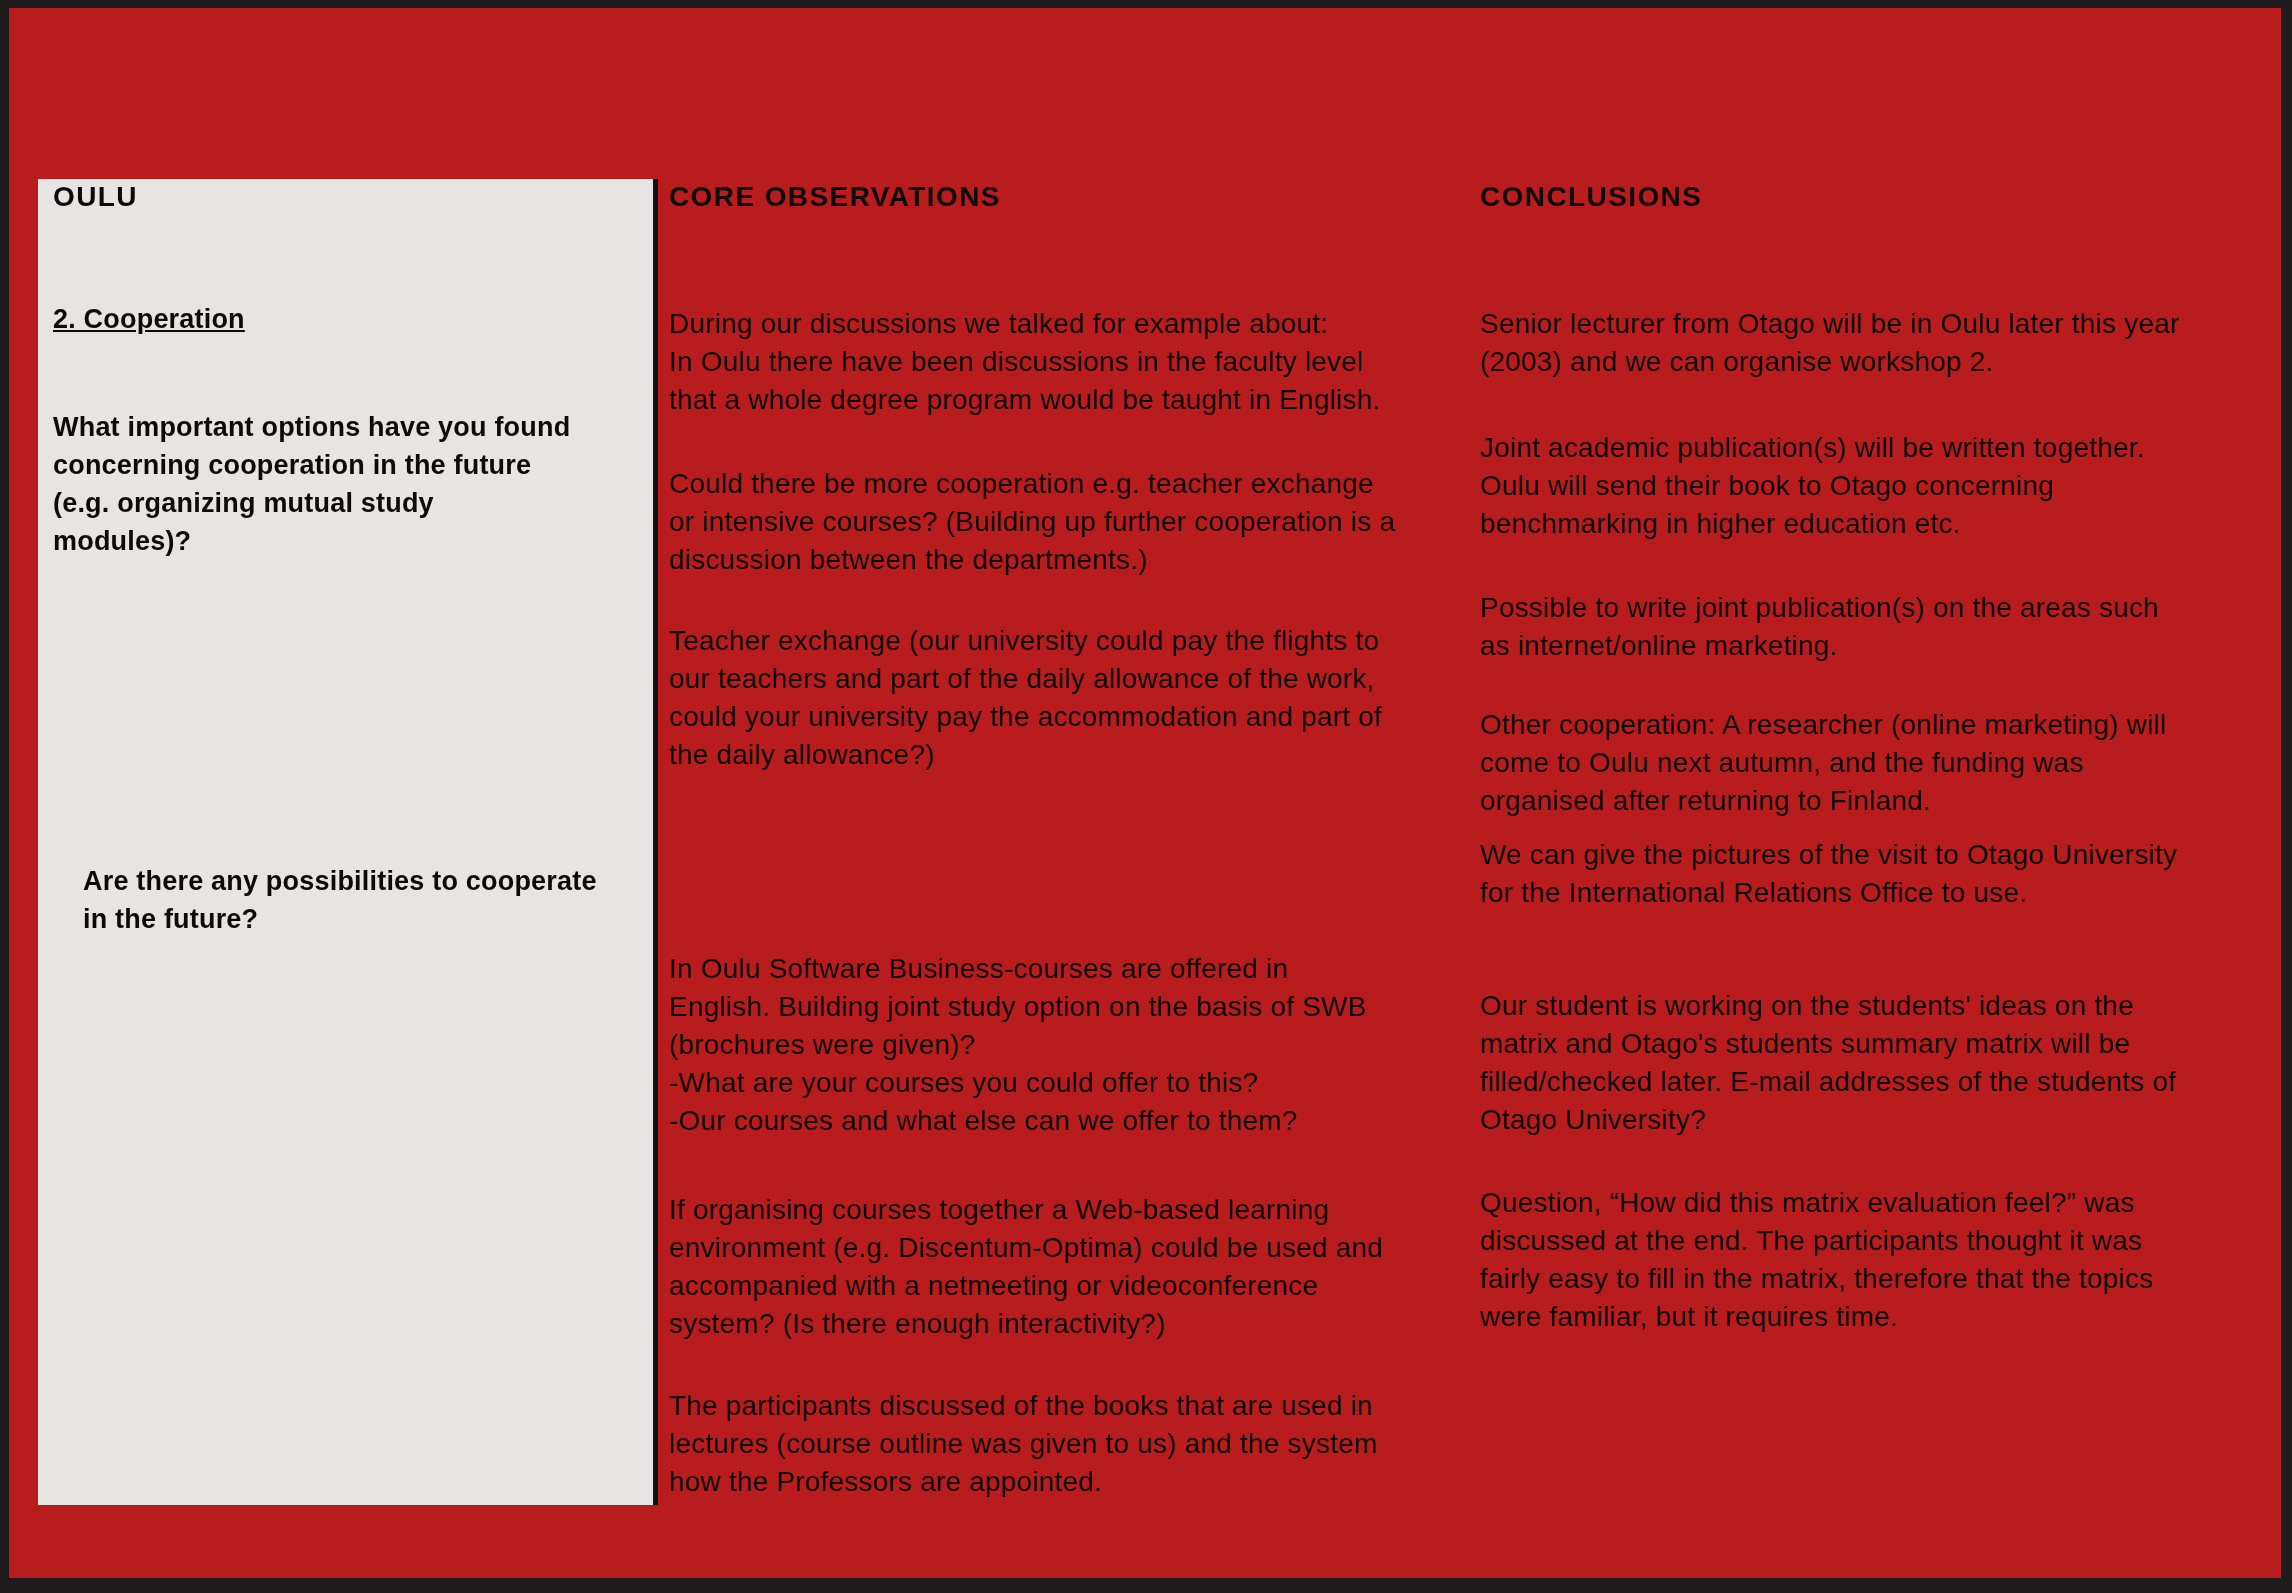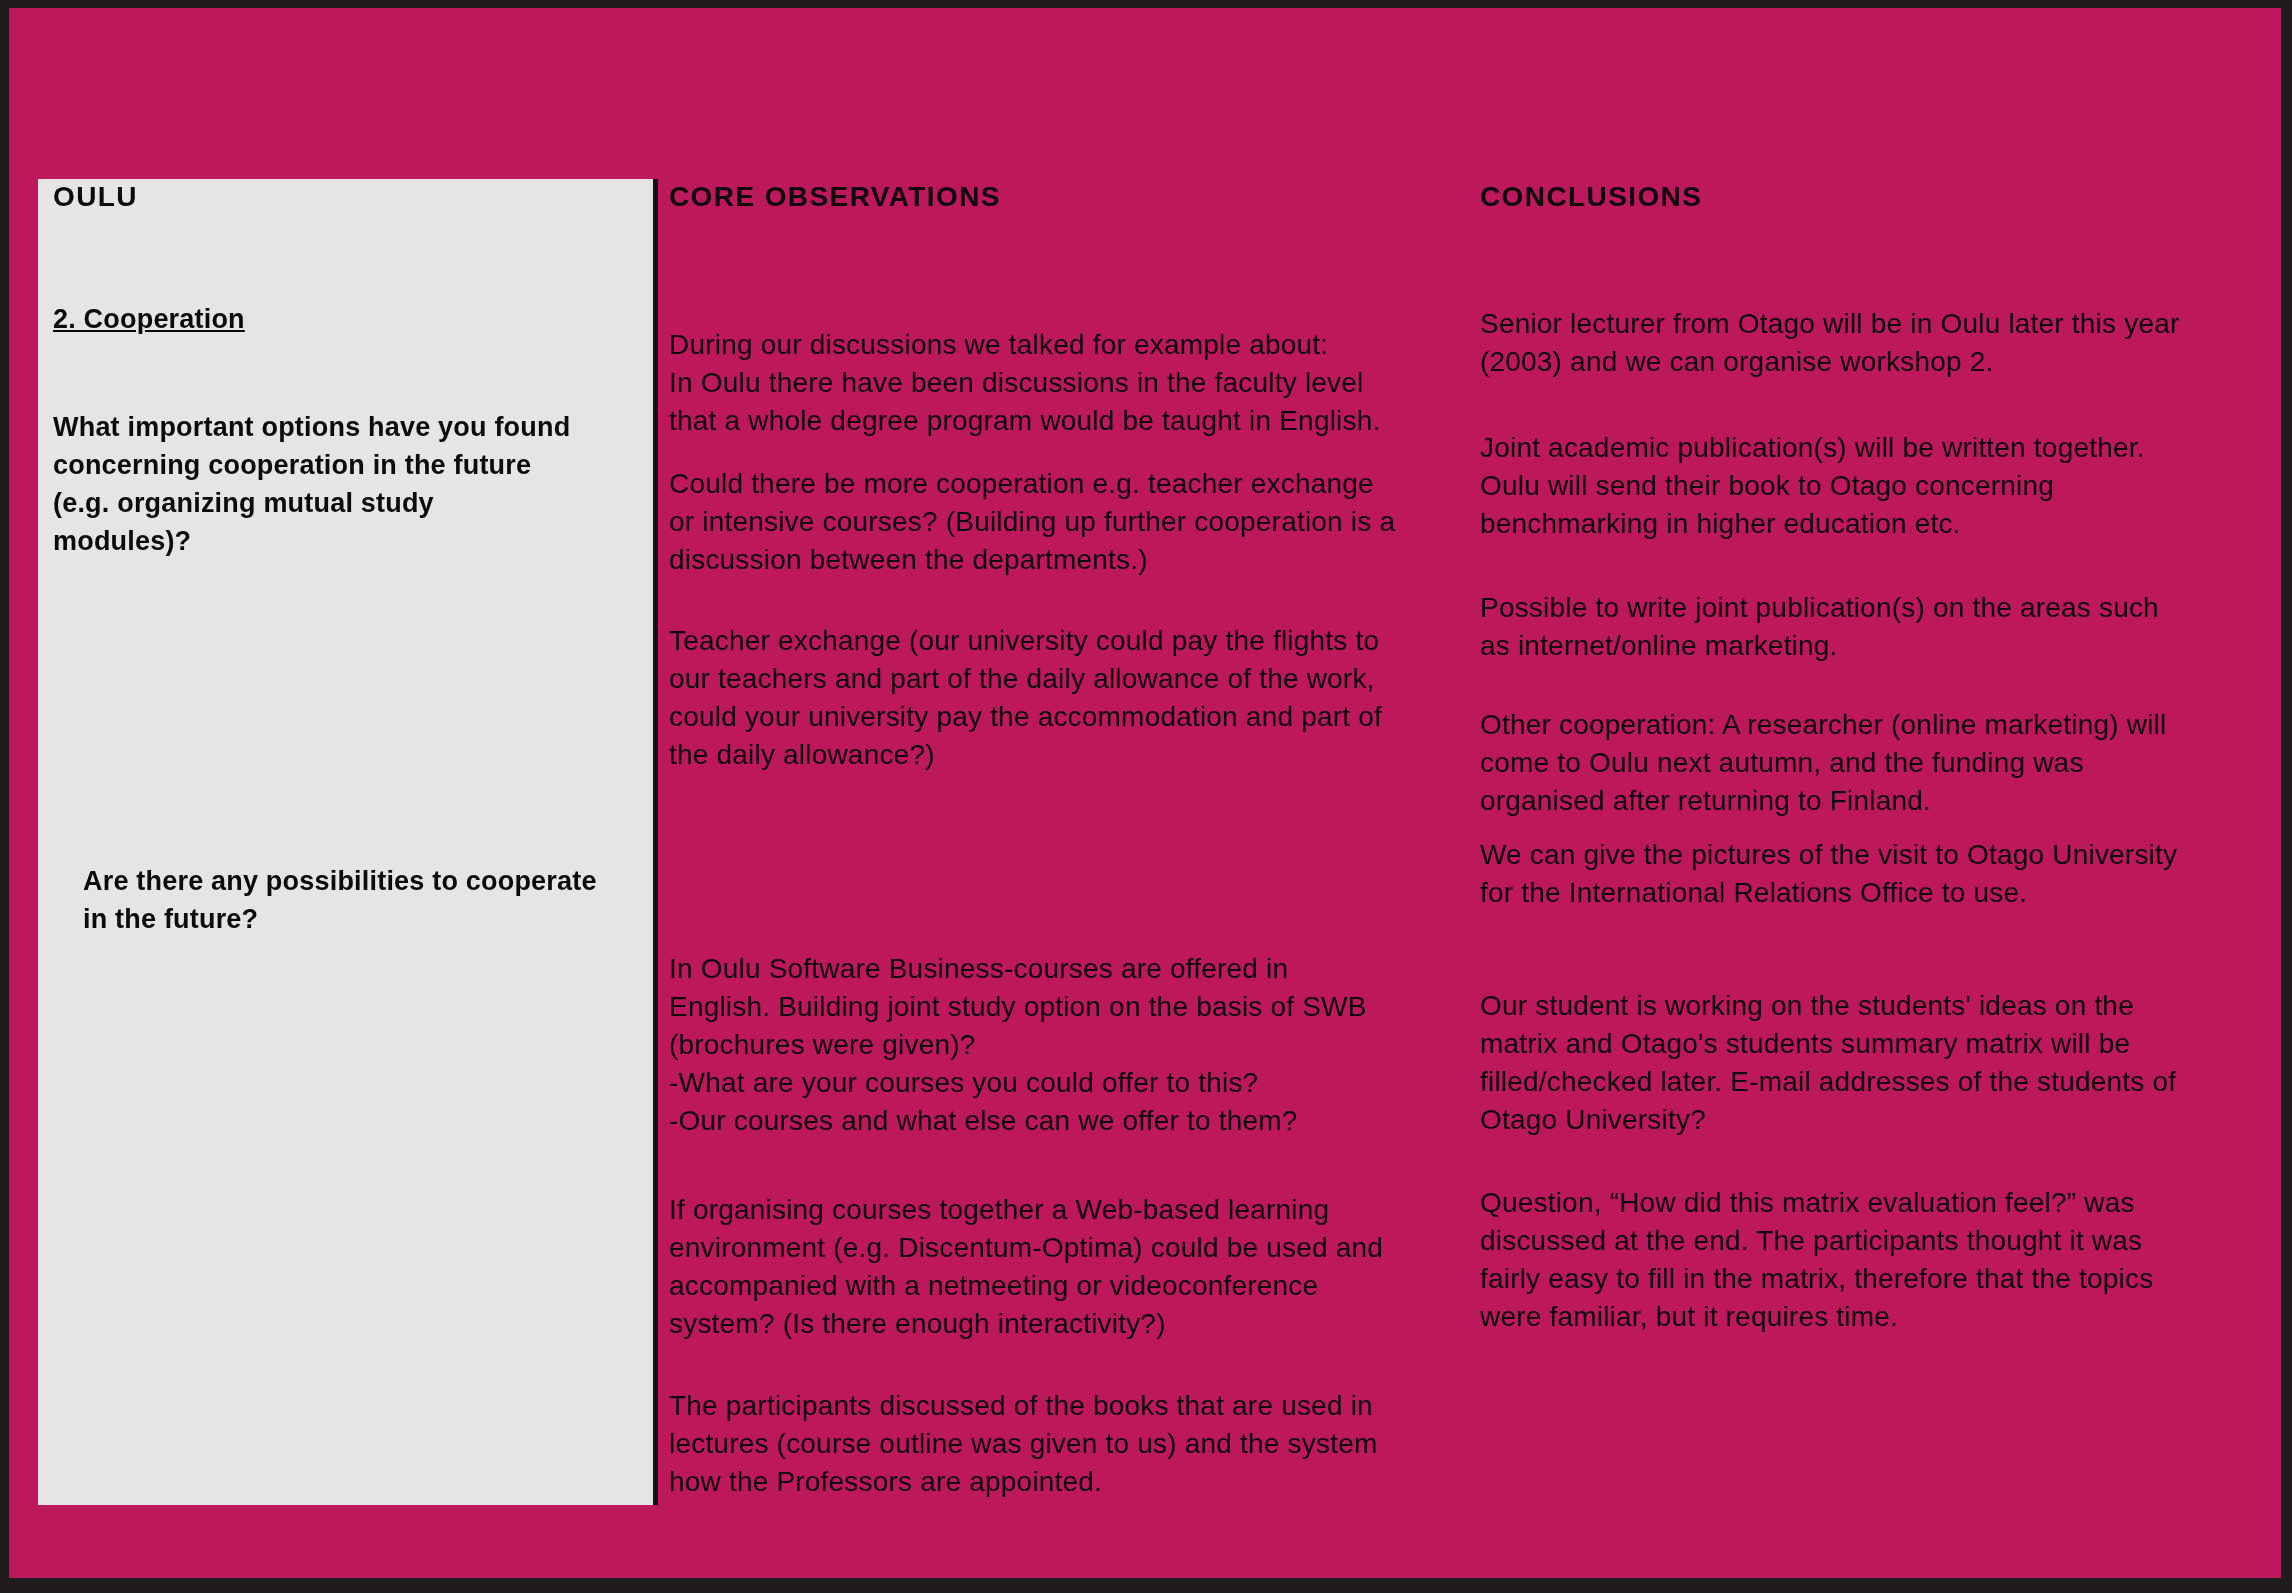--- a/index.html
+++ b/index.html
@@ -1,19 +1,19 @@
 <!DOCTYPE html>
 <html><head>
 <meta charset="utf-8">
 <style>
   html,body { margin:0; padding:0; background:#ffffff; }
   .page {
     position:relative;
     width:2292px; height:1593px;
-    background:#be185d;
+    background:#b91c1c;
     overflow:hidden;
     font-family:"Liberation Sans","DejaVu Sans",sans-serif;
     color:#0c0a0b;
   }
   
   .frame {
     position:absolute; inset:0;
     border-style:solid;
     border-color:#201c1d;
     border-width:8.6px 11.5px 15.3px 9.6px;
@@ -54,21 +54,21 @@
 
   
   .hdr-row { top:178px; }
 
   
   .c1-b0 { top:300px;text-decoration:underline; }
   .c1-b1 { top:408px; }
   .c1-b2 { top:862px;margin-left:30px; }
 
   
-  .c2-b0 { top:305px;margin-top:21px; }
+  .c2-b0 { top:305px; }
   .c2-b1 { top:465px; }
   .c2-b2 { top:622px; }
   .c2-b3 { top:831px; }
   .c2-b4 { top:950px; }
   .c2-b5 { top:1191px; }
   .c2-b6 { top:1387px; }
 
   
   .c3-b0 { top:305px; }
   .c3-b1 { top:429px; }

